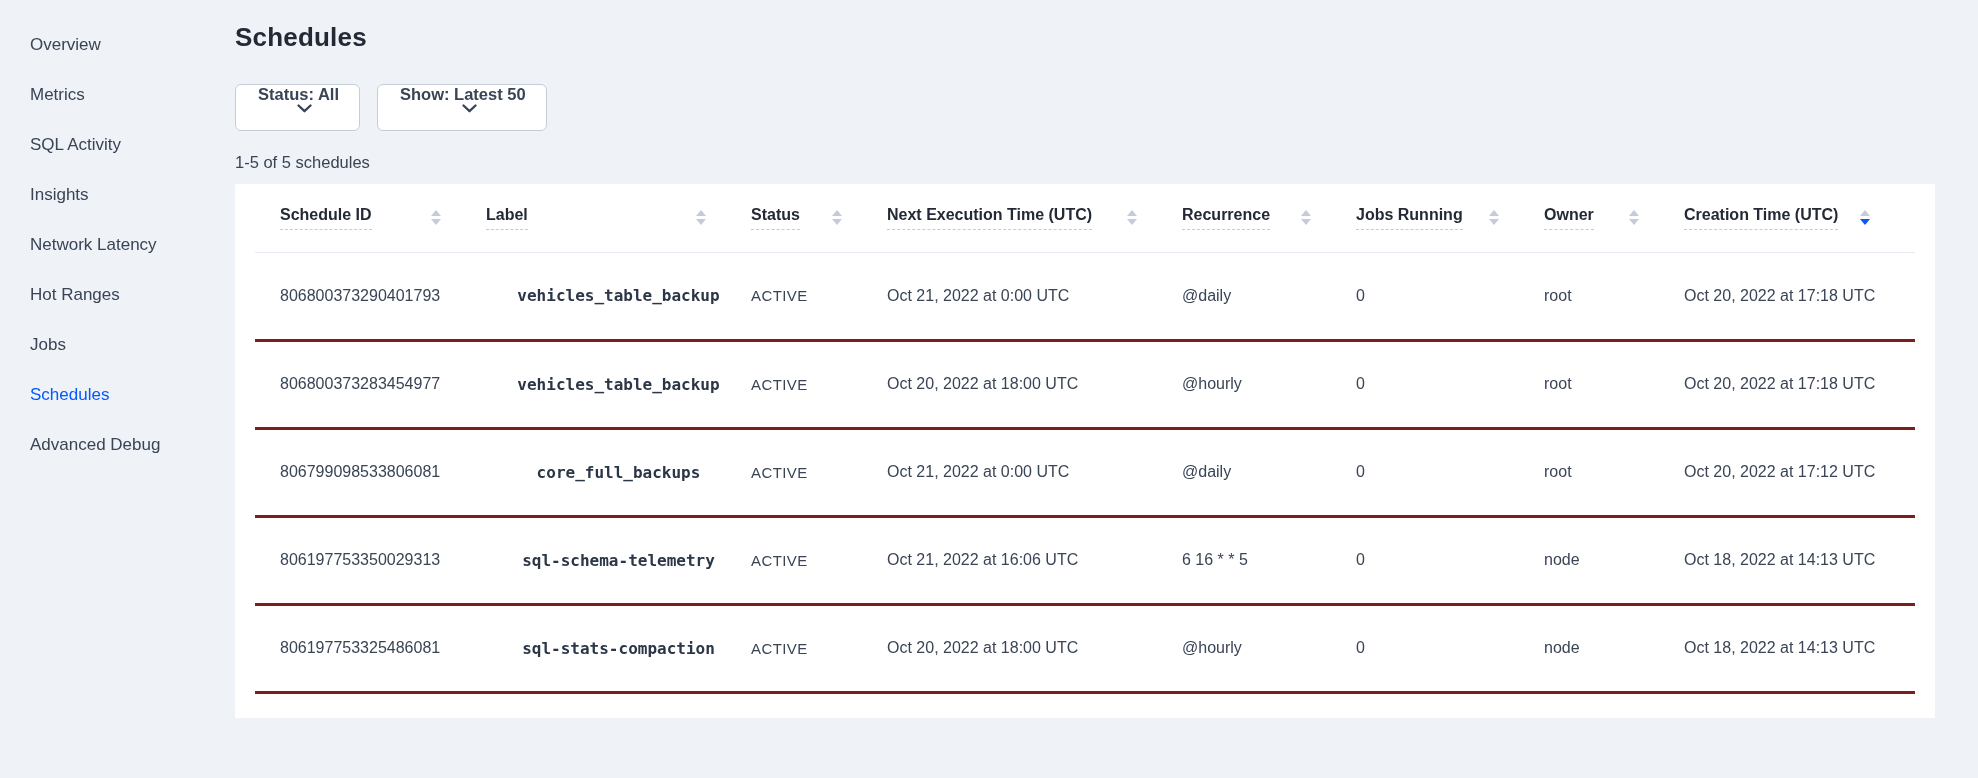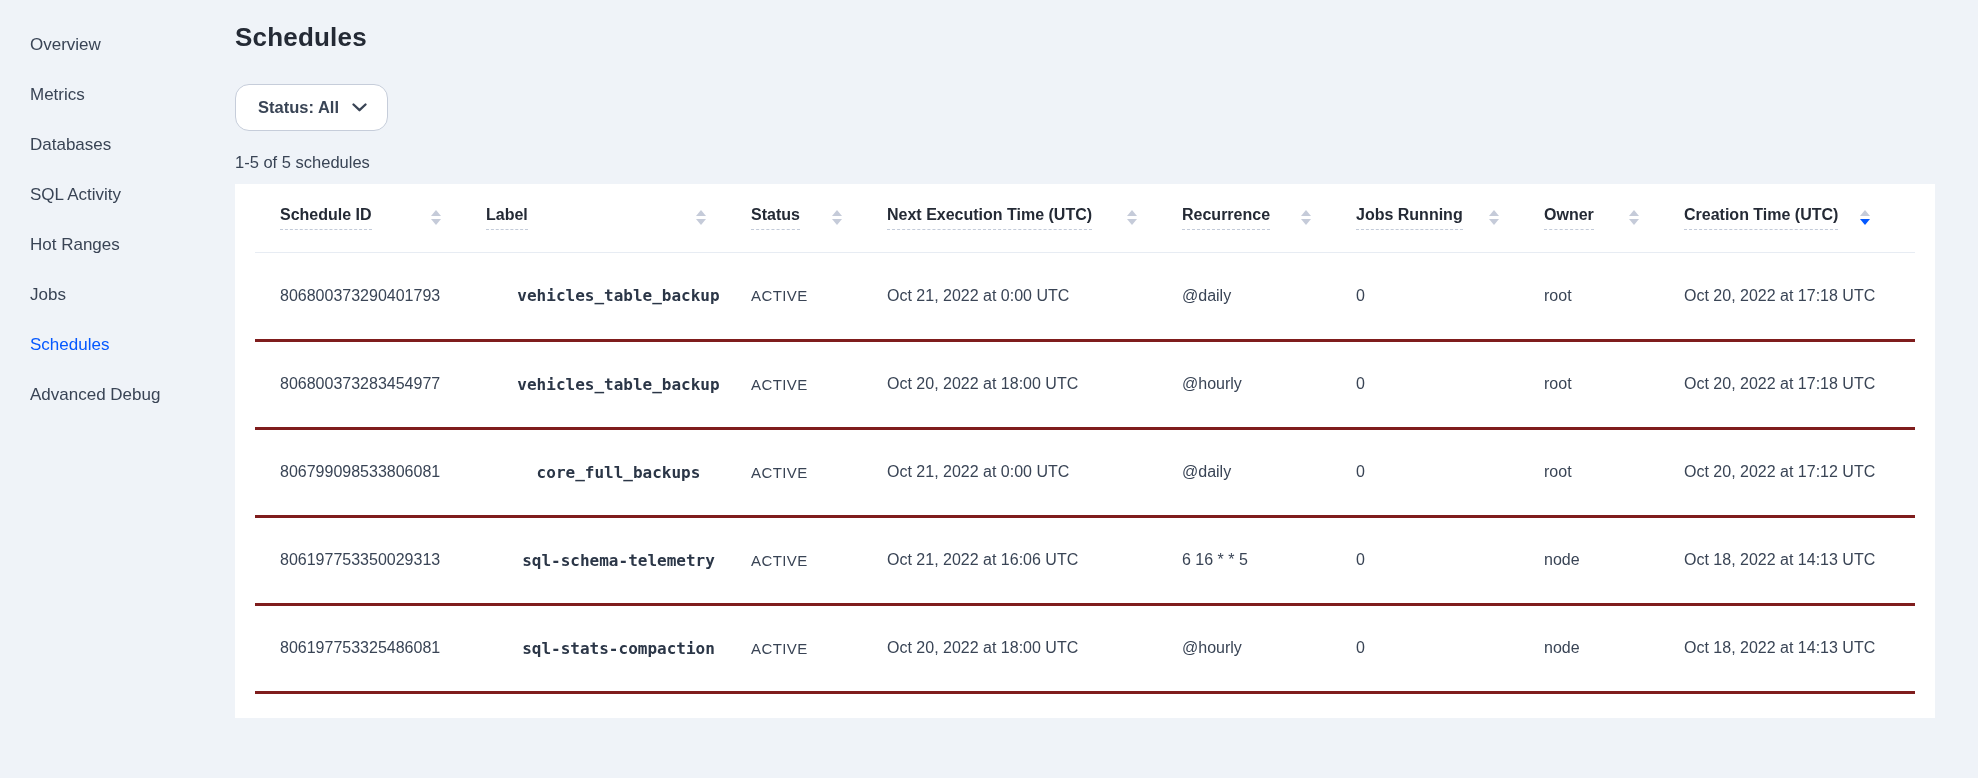--- a/index.html
+++ b/index.html
@@ -22,23 +22,23 @@
     cursor:pointer; white-space:nowrap;
   }
   .sidebar li.active { color:#0458ff; }
   
   .main { position:absolute; left:235px; top:0; right:0; padding-top:22px; }
   .page-title { font-size:26px; font-weight:700; color:#242a35; letter-spacing:0.2px; }
   .filters { display:flex; gap:17px; margin-top:31px; }
   .dropdown-btn {
     display:inline-flex; align-items:center; height:47px;
     padding:0 20px 0 22px; background:#ffffff;
-    border:1px solid #c6cdda; border-radius:14px;
+    border:1px solid #c6cdda; border-radius:6px;
     font-family:"Liberation Sans", sans-serif;
-    font-size:16.5px; font-weight:700; color:#394455; cursor:pointer;
+    font-size:16.5px; font-weight:700; color:#394455; cursor:pointer;flex-direction:column;
   }
   .dropdown-btn svg { margin-left:13px; display:block; }
   .results-count { margin-top:22px; font-size:16.5px; color:#394455; }
   
   .table-card {
     margin-top:12px; width:1700px; background:#ffffff;
     padding:0 20px 24px 20px;
   }
   table { width:100%; border-collapse:collapse; table-layout:fixed; }
   col.c1{width:231px} col.c2{width:265px} col.c3{width:136px} col.c4{width:295px}
@@ -70,35 +70,42 @@
   }
   td.status { font-size:15px; letter-spacing:0.4px;margin-left:37px; }
 </style>
 </head>
 <body>
 
 <nav class="sidebar">
   <ul>
     <li>Overview</li>
     <li>Metrics</li>
-    <li>Databases</li>
     <li>SQL Activity</li>
+    <li>Insights</li>
+    <li>Network Latency</li>
     <li>Hot Ranges</li>
     <li>Jobs</li>
     <li class="active">Schedules</li>
     <li>Advanced Debug</li>
   </ul>
 </nav>
 
 <main class="main">
   <h1 class="page-title">Schedules</h1>
 
   <div class="filters">
     <button class="dropdown-btn">
       <span>Status: All</span>
+      <svg width="15" height="9" viewBox="0 0 15 9" fill="none">
+        <path d="M1.5 1.5 L7.5 7.2 L13.5 1.5" stroke="#394455" stroke-width="2.3" stroke-linecap="round" stroke-linejoin="round"></path>
+      </svg>
+    </button>
+    <button class="dropdown-btn">
+      <span>Show: Latest 50</span>
       <svg width="15" height="9" viewBox="0 0 15 9" fill="none">
         <path d="M1.5 1.5 L7.5 7.2 L13.5 1.5" stroke="#394455" stroke-width="2.3" stroke-linecap="round" stroke-linejoin="round"></path>
       </svg>
     </button>
   </div>
 
   <div class="results-count">1-5 of 5 schedules</div>
 
   <div class="table-card">
     <table>

